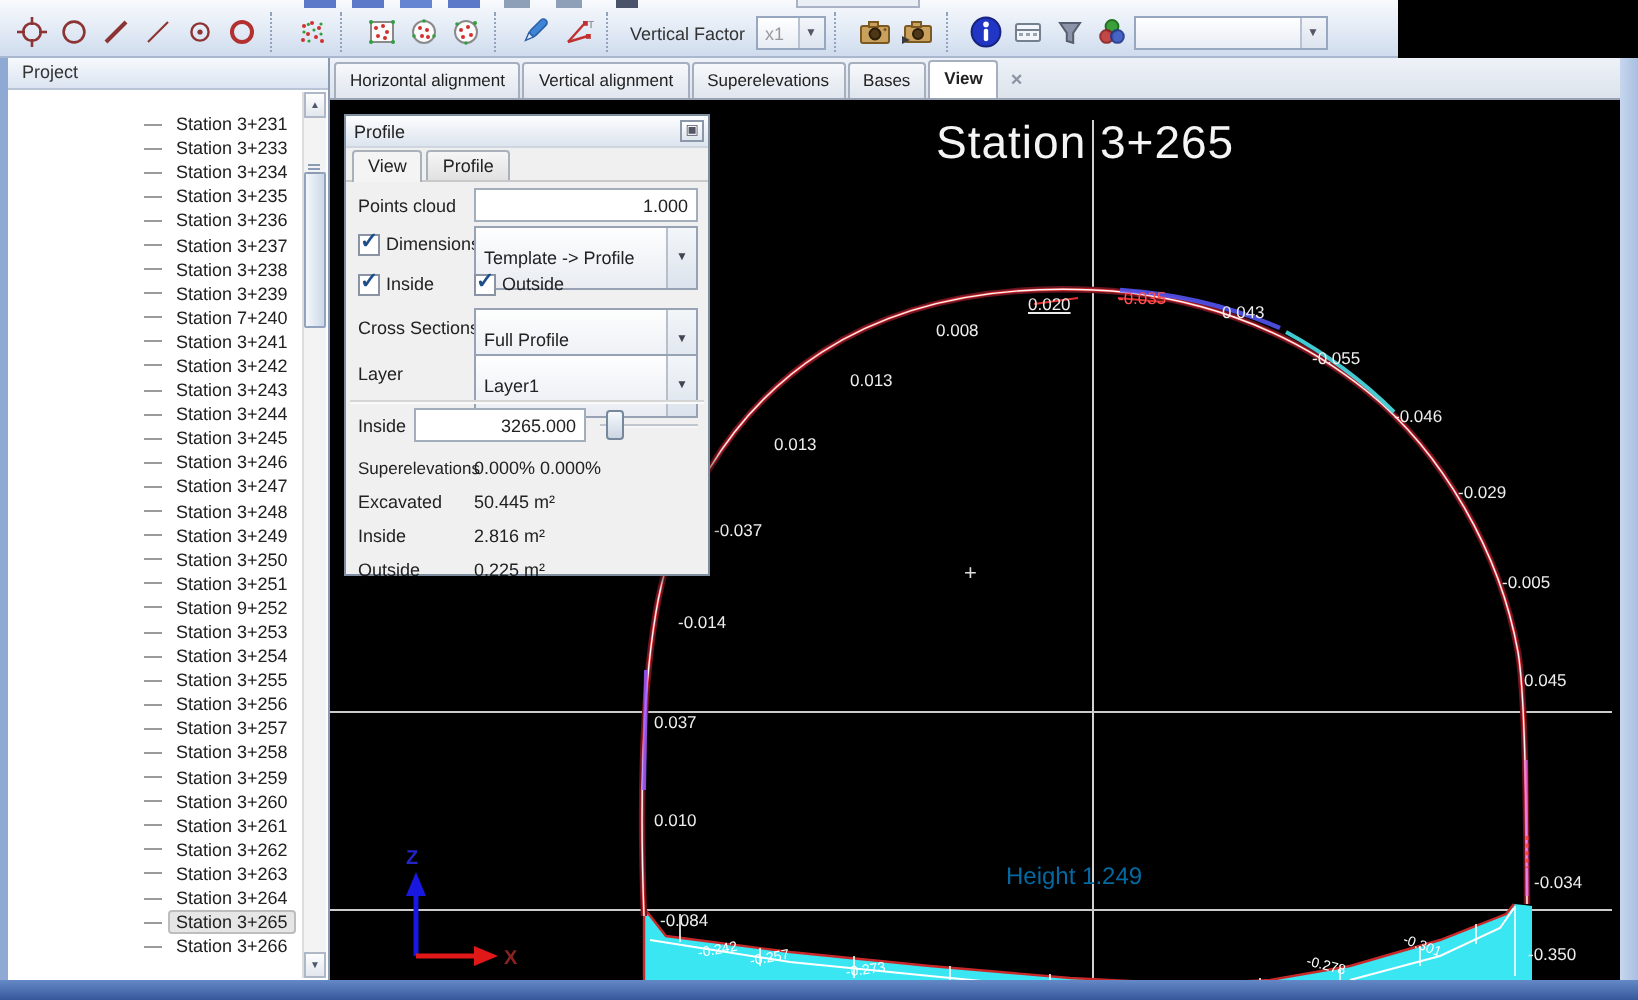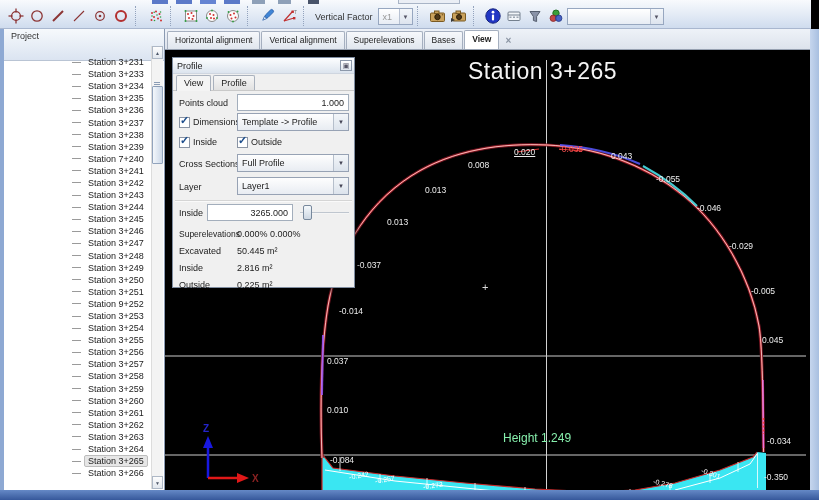--- a/index.html
+++ b/index.html
@@ -1,41 +1,41 @@
 <!DOCTYPE html>
 <html><head>
 <meta charset="utf-8">
 <style>
   html,body{margin:0;padding:0;background:#444;}
   *{box-sizing:border-box;font-family:"Liberation Sans",sans-serif;}
   .window{position:relative;width:819px;height:500px;background:#000;overflow:hidden;}
 
   
-  .toolbar{position:absolute;left:0;top:0;width:811px;height:29px;
+  .toolbar{position:absolute;left:0;top:0;width:699px;height:29px;
     background:linear-gradient(#f8fafd,#e2eaf5 55%,#cfdcee);
     border-bottom:1px solid #a9b7cf;display:flex;align-items:flex-end;padding:0 0 2px 5px;}
   .stub{position:absolute;top:0;height:4px;}
   .tbtn{width:21px;height:21px;display:flex;align-items:center;justify-content:center;flex:0 0 auto;border-radius:2px;}
   .tbtn svg{display:block;}
   .sep{width:7px;height:20px;border-left:1px dotted #93a3bd;margin:0 3px 0 4px;flex:0 0 auto;}
   .tb-label{font-size:9px;color:#333;margin:0 5px 4px 2px;flex:0 0 auto;}
   .tb-select{height:17px;border:1px solid #97a7c0;background:linear-gradient(#ffffff,#e7ecf4);
     display:flex;align-items:center;font-size:9px;color:#999;margin-bottom:1px;flex:0 0 auto;}
   .tb-select .val{flex:1;padding-left:4px;}
   .tb-select .arr{width:13px;height:100%;border-left:1px solid #b7c1d2;display:flex;align-items:center;justify-content:center;
     font-size:6px;color:#556;background:linear-gradient(#f3f6fa,#dde4ee);}
 
   
   .frame-left{position:absolute;left:0;top:29px;width:4px;height:461px;background:#8ea9d3;}
   .frame-right{position:absolute;right:0;top:29px;width:9px;height:471px;background:linear-gradient(90deg,#c6d6ee,#a8bfe0);}
   .frame-bottom{position:absolute;left:0;bottom:0;width:819px;height:10px;background:linear-gradient(#6589c6,#36589b);}
 
   
   .sidebar{position:absolute;left:4px;top:29px;width:161px;height:461px;background:#fff;border-right:1px solid #8a9ab2;}
-  .sb-header{height:32px;background:linear-gradient(#f6f9fc,#dbe4f1);border-bottom:1px solid #b9c4d4;
+  .sb-header{height:16px;background:linear-gradient(#f6f9fc,#dbe4f1);border-bottom:1px solid #b9c4d4;
     font-size:9px;color:#333;padding:2px 0 0 7px;}
   .tree{position:absolute;left:0;top:17px;right:14px;bottom:0;overflow:hidden;padding-top:10px;}
   .ti{height:12.1px;display:flex;align-items:center;font-size:9px;color:#222;white-space:nowrap;}
   .ti .dash{width:9px;height:1px;background:#9a9a9a;margin-left:68px;margin-right:3px;flex:0 0 auto;}
   .ti .lbl{padding:0 3px;border:1px solid transparent;}
   .ti .lbl.sel{background:#e6e6e6;border-color:#bdbdbd;border-radius:2px;}
   .scroll{position:absolute;top:17px;right:1px;width:12px;bottom:1px;background:#f3f3f3;border-left:1px solid #dcdcdc;}
   .sc-btn{position:absolute;left:0;width:11px;height:13px;background:linear-gradient(#fdfdfd,#e2e7ee);
     border:1px solid #aeb8c6;font-size:5px;color:#4e586a;display:flex;align-items:center;justify-content:center;}
   .sc-thumb{position:absolute;left:0;top:40px;width:11px;height:78px;background:linear-gradient(90deg,#f3f7fb,#ccd8e8);
@@ -48,21 +48,21 @@
     display:flex;align-items:flex-end;padding-left:2px;}
   .tab{height:18px;padding:3px 7px 0 7px;font-size:8.5px;color:#222;background:linear-gradient(#f6f8fb,#e0e6ee);
     border:1px solid #a5afbf;border-bottom:none;border-radius:2px 2px 0 0;margin-right:1px;white-space:nowrap;}
   .tab.active{background:#fff;font-weight:bold;height:19px;}
   .tab-close{font-size:10px;color:#8a94a2;margin:0 0 3px 5px;font-weight:bold;}
 
   
   .canvas{position:absolute;left:0;top:21px;width:645px;height:440px;background:#000;overflow:hidden;}
   .canvas svg{position:absolute;left:0;top:0;}
   .c-title{position:absolute;left:303px;top:8px;font-size:23px;color:#f4f4f4;letter-spacing:.5px;white-space:nowrap;}
-  .c-height{position:absolute;left:338px;top:381px;font-size:12px;color:#86efac;white-space:nowrap;}
+  .c-height{position:absolute;left:338px;top:381px;font-size:12px;color:#0369a1;white-space:nowrap;}
   .c-plus{position:absolute;left:317px;top:231px;font-size:11px;color:#dcdcdc;}
   .ann{position:absolute;font-size:8.5px;color:#ededed;white-space:nowrap;}
   .ann.red{color:#ff5252;}
   .fl{position:absolute;font-size:7px;color:#fff;white-space:nowrap;}
 
   
   .panel{position:absolute;left:172px;top:57px;width:183px;height:231px;background:#f0f0f0;
     border:1px solid #7f8da1;box-shadow:2px 3px 6px rgba(0,0,0,.55);z-index:10;font-size:9px;color:#222;}
   .p-title{height:16px;background:linear-gradient(#fdfeff,#dce4ee);border-bottom:1px solid #cfd6e0;
     display:flex;align-items:center;justify-content:space-between;padding:0 2px 0 4px;}
@@ -70,21 +70,21 @@
     font-size:7px;line-height:9px;text-align:center;color:#556;}
   .p-tabs{height:17px;padding-left:3px;display:flex;align-items:flex-end;border-bottom:1px solid #c9c9c9;}
   .p-tab{height:15px;padding:2px 7px 0 7px;border:1px solid #a9b1bd;border-bottom:none;border-radius:2px 2px 0 0;
     background:linear-gradient(#f6f6f6,#e1e1e1);margin-right:2px;}
   .p-tab.active{background:#f4f4f4;height:16px;margin-bottom:-1px;}
   .p-body{position:relative;height:197px;}
   .p-lab{position:absolute;white-space:nowrap;}
   .p-val{position:absolute;white-space:nowrap;}
   .p-input{position:absolute;height:17px;border:1px solid #a3aebc;background:#fff;font-size:9px;
     text-align:right;padding-right:4px;color:#222;}
-  .p-select{position:absolute;height:18px;border:1px solid #97a2b4;background:linear-gradient(#fefefe,#e8ecf2);
+  .p-select{position:absolute;height:32px;border:1px solid #97a2b4;background:linear-gradient(#fefefe,#e8ecf2);
     display:flex;align-items:center;}
   .p-select .val{flex:1;padding-left:4px;}
   .p-select .arr{width:15px;height:100%;border-left:1px solid #b6bfcb;display:flex;align-items:center;justify-content:center;
     font-size:6px;color:#445;background:linear-gradient(#f3f6f9,#dce3ec);}
   .cb{position:absolute;width:11px;height:11px;background:#fff;border:1px solid #8a94a4;}
   .cb .chk{position:absolute;left:0px;top:-4px;font-size:11px;font-weight:bold;color:#1e4e8c;}
   .groove{position:absolute;left:2px;right:2px;border-top:1px solid #d5d5d5;box-shadow:0 1px 0 #fafafa;}
   .sl-track{position:absolute;height:2px;background:#bfc6cf;border-bottom:1px solid #f5f5f5;}
   .sl-thumb{position:absolute;width:9px;height:15px;background:linear-gradient(#f5f9fc,#ccd6e2);
     border:1px solid #77889c;border-radius:2px;}

